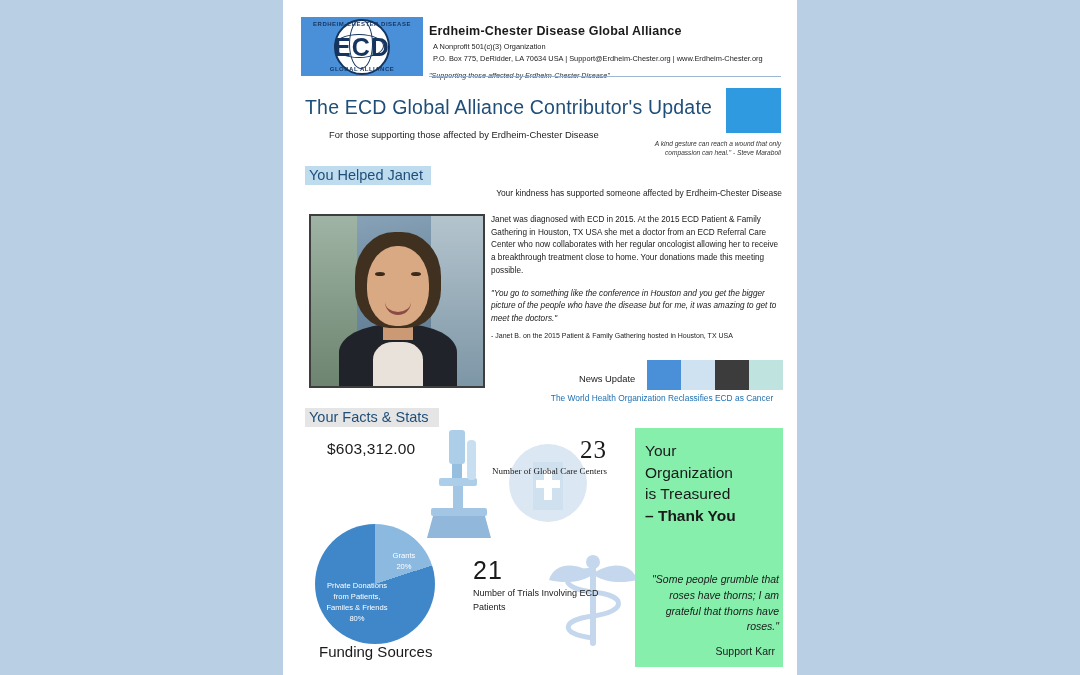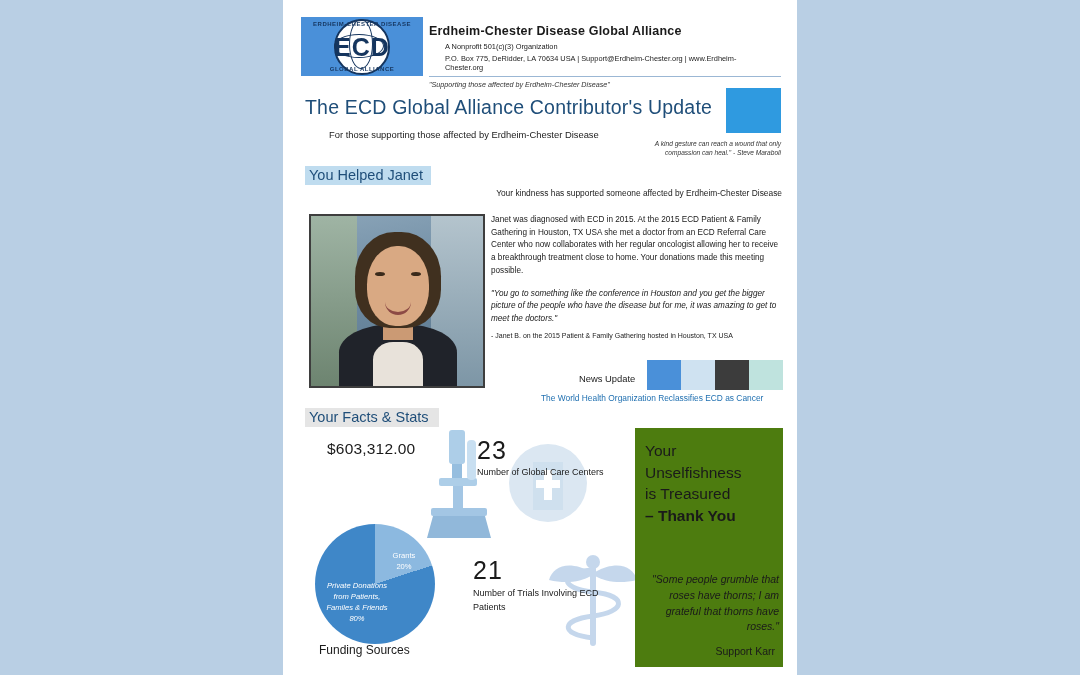--- a/index.html
+++ b/index.html
@@ -103,21 +103,21 @@
   .org-title {
     font-size: 12.5px;
     font-weight: bold;
     color: #1a1a1a;
     letter-spacing: .2px;
     margin: 10px 0 4px;
   }
   .org-line {
     font-size: 7.4px;
     color: #222;
-    margin: 0 16px 3px;
+    margin: 0 4px 3px;
   }
   .org-tag {
     font-size: 7.2px;
     font-style: italic;
     color: #333;
     margin-top: 8px;
   }
   .hr-header {
     position: absolute;
     left: 128px;
@@ -311,21 +311,21 @@
     left: 38px;
     top: 13px;
     font-size: 9.4px;
     color: #222;
   }
   .news-head {
     position: absolute;
     left: 0;
     top: 33px;
     width: 242px;
-    text-align: left;
+    text-align: center;
     font-size: 8.4px;
     color: #1f6fb0;
   }
 
   
   .sec-facts {
     position: absolute;
     left: 14px;
     top: 400px;
     width: 477px;
@@ -364,21 +364,22 @@
     color: #1a1a1a;
     line-height: 1.5;
     margin-top: 3px;
   }
 
   .centers-block {
     position: absolute;
     left: 186px;
     top: 428px;
     width: 130px;
-    text-align: left;
+    text-align: right;
+    font-family: Liberation Serif, serif;
   }
   .hospital-icon {
     position: absolute;
     left: 32px;
     top: 8px;
     width: 78px;
     height: 78px;
     border-radius: 50%;
     background: #dbe7f2;
   }
@@ -423,26 +424,26 @@
     background: conic-gradient(from 0deg, #8cb9e0 0deg 72deg, #3f87c8 72deg 360deg);
   }
   .pie-lbl {
     position: absolute;
     color: #ffffff;
     font-size: 7.6px;
     line-height: 1.45;
     text-align: center;
   }
   .pie-lbl.grants { left: 66px; top: 26px; width: 46px; }
-  .pie-lbl.private { left: 10px; top: 56px; width: 64px; font-style: italic; }
+  .pie-lbl.private { left: 10px; top: 56px; width: 64px; }
   .funding-cap {
     position: absolute;
     left: 28px;
     top: 635px;
-    font-size: 12px;
+    font-size: 15px;
     color: #1a1a1a;
   }
 
   .trials-block {
     position: absolute;
     left: 182px;
     top: 548px;
     width: 136px;
   }
   .caduceus {
@@ -467,21 +468,21 @@
     margin-top: 2px;
   }
 
   
   .panel {
     position: absolute;
     left: 344px;
     top: 420px;
     width: 148px;
     height: 239px;
-    background: #4d7c0f;
+    background: #86efac;
   }
   .panel-head {
     position: absolute;
     left: 10px;
     top: 12px;
     width: 132px;
     font-size: 15.5px;
     line-height: 1.4;
     color: #1a1a1a;
   }
@@ -622,21 +623,21 @@
           <path d="M48 22 C70 10 86 16 90 30 C74 34 58 32 48 26 Z"></path>
         </g>
       </svg>
       <div class="trials-num">21</div>
       <div class="trials-cap">Number of Trials Involving ECD Patients</div>
     </div>
 
     <div class="panel">
       <div class="panel-head">
         <div>Your</div>
-        <div>Unselfishness</div>
+        <div>Organization</div>
         <div>is Treasured</div>
         <div class="bold">– Thank You</div>
       </div>
       <div class="panel-quote">"Some people grumble that roses have thorns; I am grateful that thorns have roses."</div>
       <div class="panel-author">Support Karr</div>
     </div>
 
   </div>
 </div>
 

